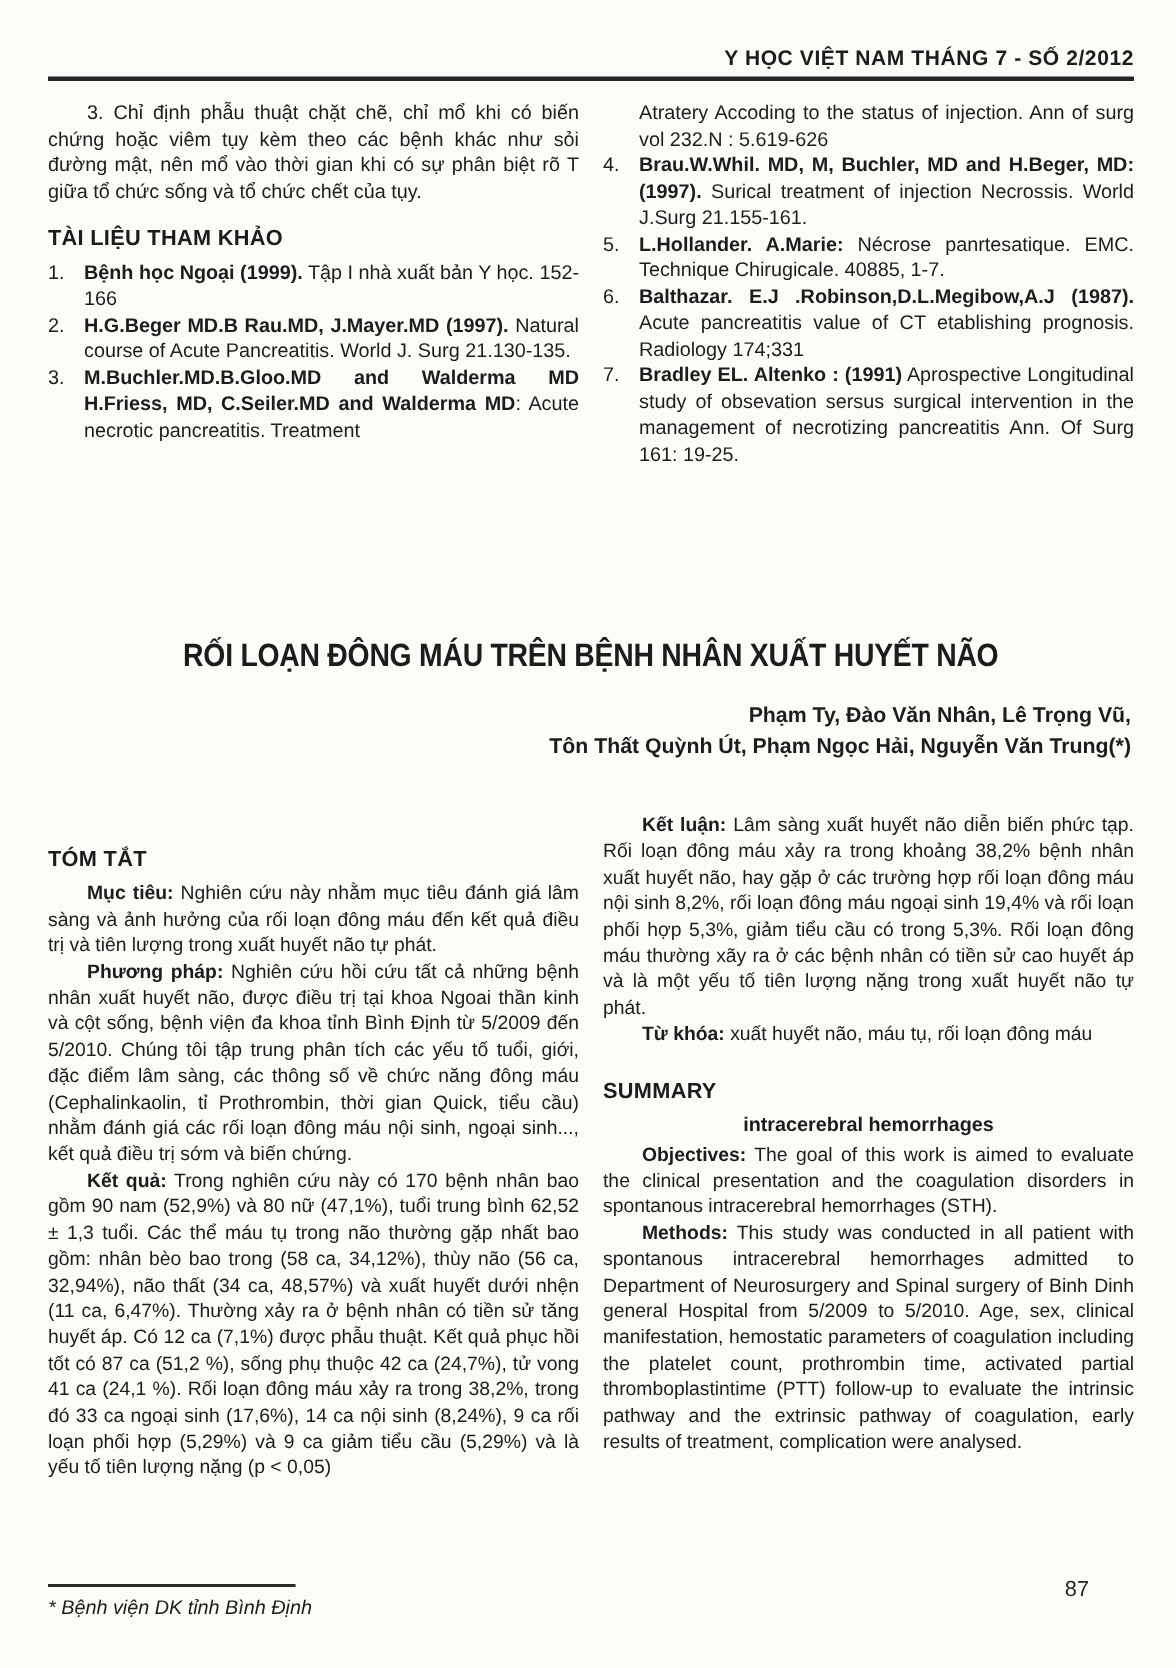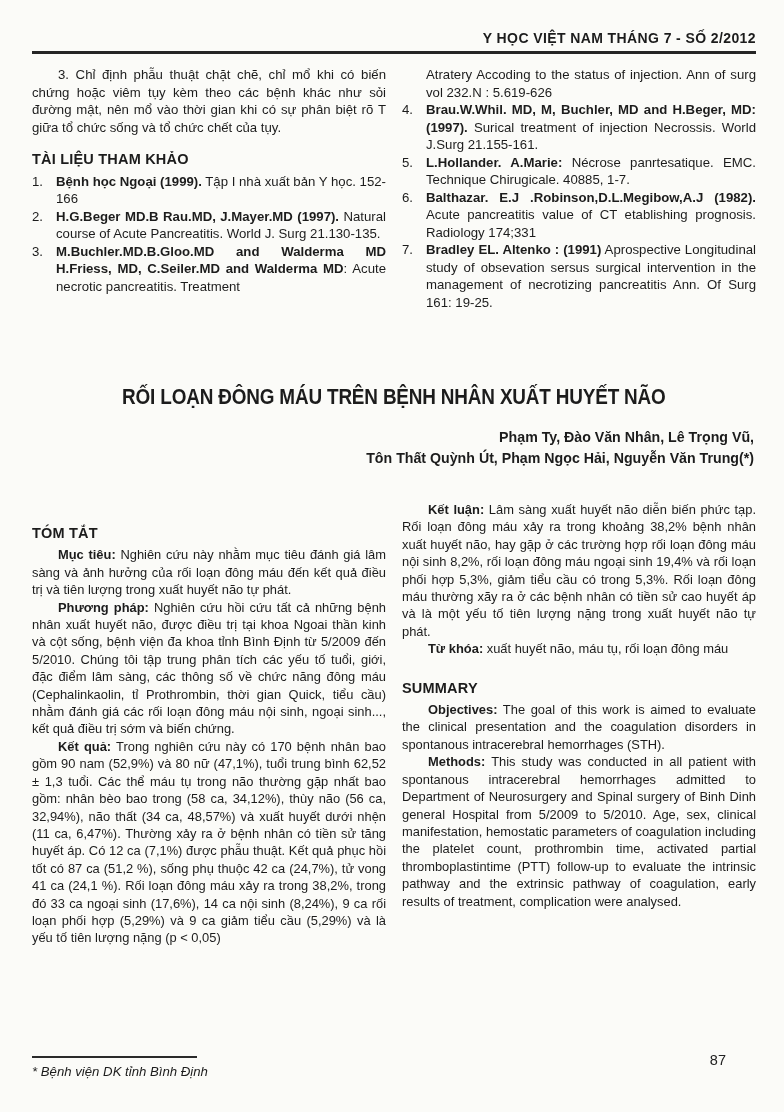--- a/index.html
+++ b/index.html
@@ -37,21 +37,21 @@
     margin:15px 0 4px 0;letter-spacing:.2px;
   }
   .ref-item{display:flex;margin:0;}
   .ref-num{flex:0 0 24px;font-weight:normal;}
   .ref-body{flex:1;text-align:justify;}
   .ref-body b{font-weight:bold;}
   .ref-carry{margin:0 0 0 24px;text-align:justify;}
 
   
   .article-title{
-    margin:74px 0 0 0;
+    margin:114px 0 0 0;
     text-align:center;
     font-size:21.5px;
     font-weight:bold;
     letter-spacing:-.2px;
     white-space:nowrap;
   }
   .article-title .condensed{
     display:inline-block;
     transform:scaleX(.88);
     transform-origin:center;
@@ -129,21 +129,21 @@
         <div class="ref-item">
           <span class="ref-num">4.</span>
           <span class="ref-body"><b>Brau.W.Whil. MD, M, Buchler, MD and H.Beger, MD: (1997).</b><span> Surical treatment of injection Necrossis. World J.Surg 21.155-161.</span></span>
         </div>
         <div class="ref-item">
           <span class="ref-num">5.</span>
           <span class="ref-body"><b>L.Hollander. A.Marie:</b><span> Nécrose panrtesatique. EMC. Technique Chirugicale. 40885, 1-7.</span></span>
         </div>
         <div class="ref-item">
           <span class="ref-num">6.</span>
-          <span class="ref-body"><b>Balthazar. E.J .Robinson,D.L.Megibow,A.J (1982).</b><span> Acute pancreatitis value of CT etablishing prognosis. Radiology 174;331</span></span>
+          <span class="ref-body"><b>Balthazar. E.J .Robinson,D.L.Megibow,A.J (1987).</b><span> Acute pancreatitis value of CT etablishing prognosis. Radiology 174;331</span></span>
         </div>
         <div class="ref-item">
           <span class="ref-num">7.</span>
           <span class="ref-body"><b>Bradley EL. Altenko : (1991)</b><span> Aprospective Longitudinal study of obsevation sersus surgical intervention in the management of necrotizing pancreatitis Ann. Of Surg 161: 19-25.</span></span>
         </div>
       </div>
     </div>
 
     <h1 class="article-title"><span class="condensed">RỐI LOẠN ĐÔNG MÁU TRÊN BỆNH NHÂN XUẤT HUYẾT NÃO</span></h1>
 
@@ -160,20 +160,21 @@
         <p class="para indent"><span class="plabel">Phương pháp:</span><span> Nghiên cứu hồi cứu tất cả những bệnh nhân xuất huyết não, được điều trị tại khoa Ngoai thần kinh và cột sống, bệnh viện đa khoa tỉnh Bình Định từ 5/2009 đến 5/2010. Chúng tôi tập trung phân tích các yếu tố tuổi, giới, đặc điểm lâm sàng, các thông số về chức năng đông máu (Cephalinkaolin, tỉ Prothrombin, thời gian Quick, tiểu cầu) nhằm đánh giá các rối loạn đông máu nội sinh, ngoại sinh..., kết quả điều trị sớm và biến chứng.</span></p>
         <p class="para indent"><span class="plabel">Kết quả:</span><span> Trong nghiên cứu này có 170 bệnh nhân bao gồm 90 nam (52,9%) và 80 nữ (47,1%), tuổi trung bình 62,52 ± 1,3 tuổi. Các thể máu tụ trong não thường gặp nhất bao gồm: nhân bèo bao trong (58 ca, 34,12%), thùy não (56 ca, 32,94%), não thất (34 ca, 48,57%) và xuất huyết dưới nhện (11 ca, 6,47%). Thường xảy ra ở bệnh nhân có tiền sử tăng huyết áp. Có 12 ca (7,1%) được phẫu thuật. Kết quả phục hồi tốt có 87 ca (51,2 %), sống phụ thuộc 42 ca (24,7%), tử vong 41 ca (24,1 %). Rối loạn đông máu xảy ra trong 38,2%, trong đó 33 ca ngoại sinh (17,6%), 14 ca nội sinh (8,24%), 9 ca rối loạn phối hợp (5,29%) và 9 ca giảm tiểu cầu (5,29%) và là yếu tố tiên lượng nặng (p &lt; 0,05)</span></p>
       </div>
 
       <div class="col right-col">
         <p class="para indent"><span class="plabel">Kết luận:</span><span> Lâm sàng xuất huyết não diễn biến phức tạp. Rối loạn đông máu xảy ra trong khoảng 38,2% bệnh nhân xuất huyết não, hay gặp ở các trường hợp rối loạn đông máu nội sinh 8,2%, rối loạn đông máu ngoại sinh 19,4% và rối loạn phối hợp 5,3%, giảm tiểu cầu có trong 5,3%. Rối loạn đông máu thường xãy ra ở các bệnh nhân có tiền sử cao huyết áp và là một yếu tố tiên lượng nặng trong xuất huyết não tự phát.</span></p>
         <p class="para indent"><span class="plabel">Từ khóa:</span><span> xuất huyết não, máu tụ, rối loạn đông máu</span></p>
 
         <h3 class="sec-heading summary-heading">SUMMARY</h3>
         <div class="summary-subtitle">
+          <div>intracerebral hemorrhages</div>
         </div>
         <p class="para indent"><span class="plabel">Objectives:</span><span> The goal of this work is aimed to evaluate the clinical presentation and the coagulation disorders in spontanous intracerebral hemorrhages (STH).</span></p>
         <p class="para indent"><span class="plabel">Methods:</span><span> This study was conducted in all patient with spontanous intracerebral hemorrhages admitted to Department of Neurosurgery and Spinal surgery of Binh Dinh general Hospital from 5/2009 to 5/2010. Age, sex, clinical manifestation, hemostatic parameters of coagulation including the platelet count, prothrombin time, activated partial thromboplastintime (PTT) follow-up to evaluate the intrinsic pathway and the extrinsic pathway of coagulation, early results of treatment, complication were analysed.</span></p>
       </div>
     </div>
   </div>
 
   <div class="footnote">
     <hr class="footnote-rule">
     <div class="footnote-text">* Bệnh viện DK tỉnh Bình Định</div>

